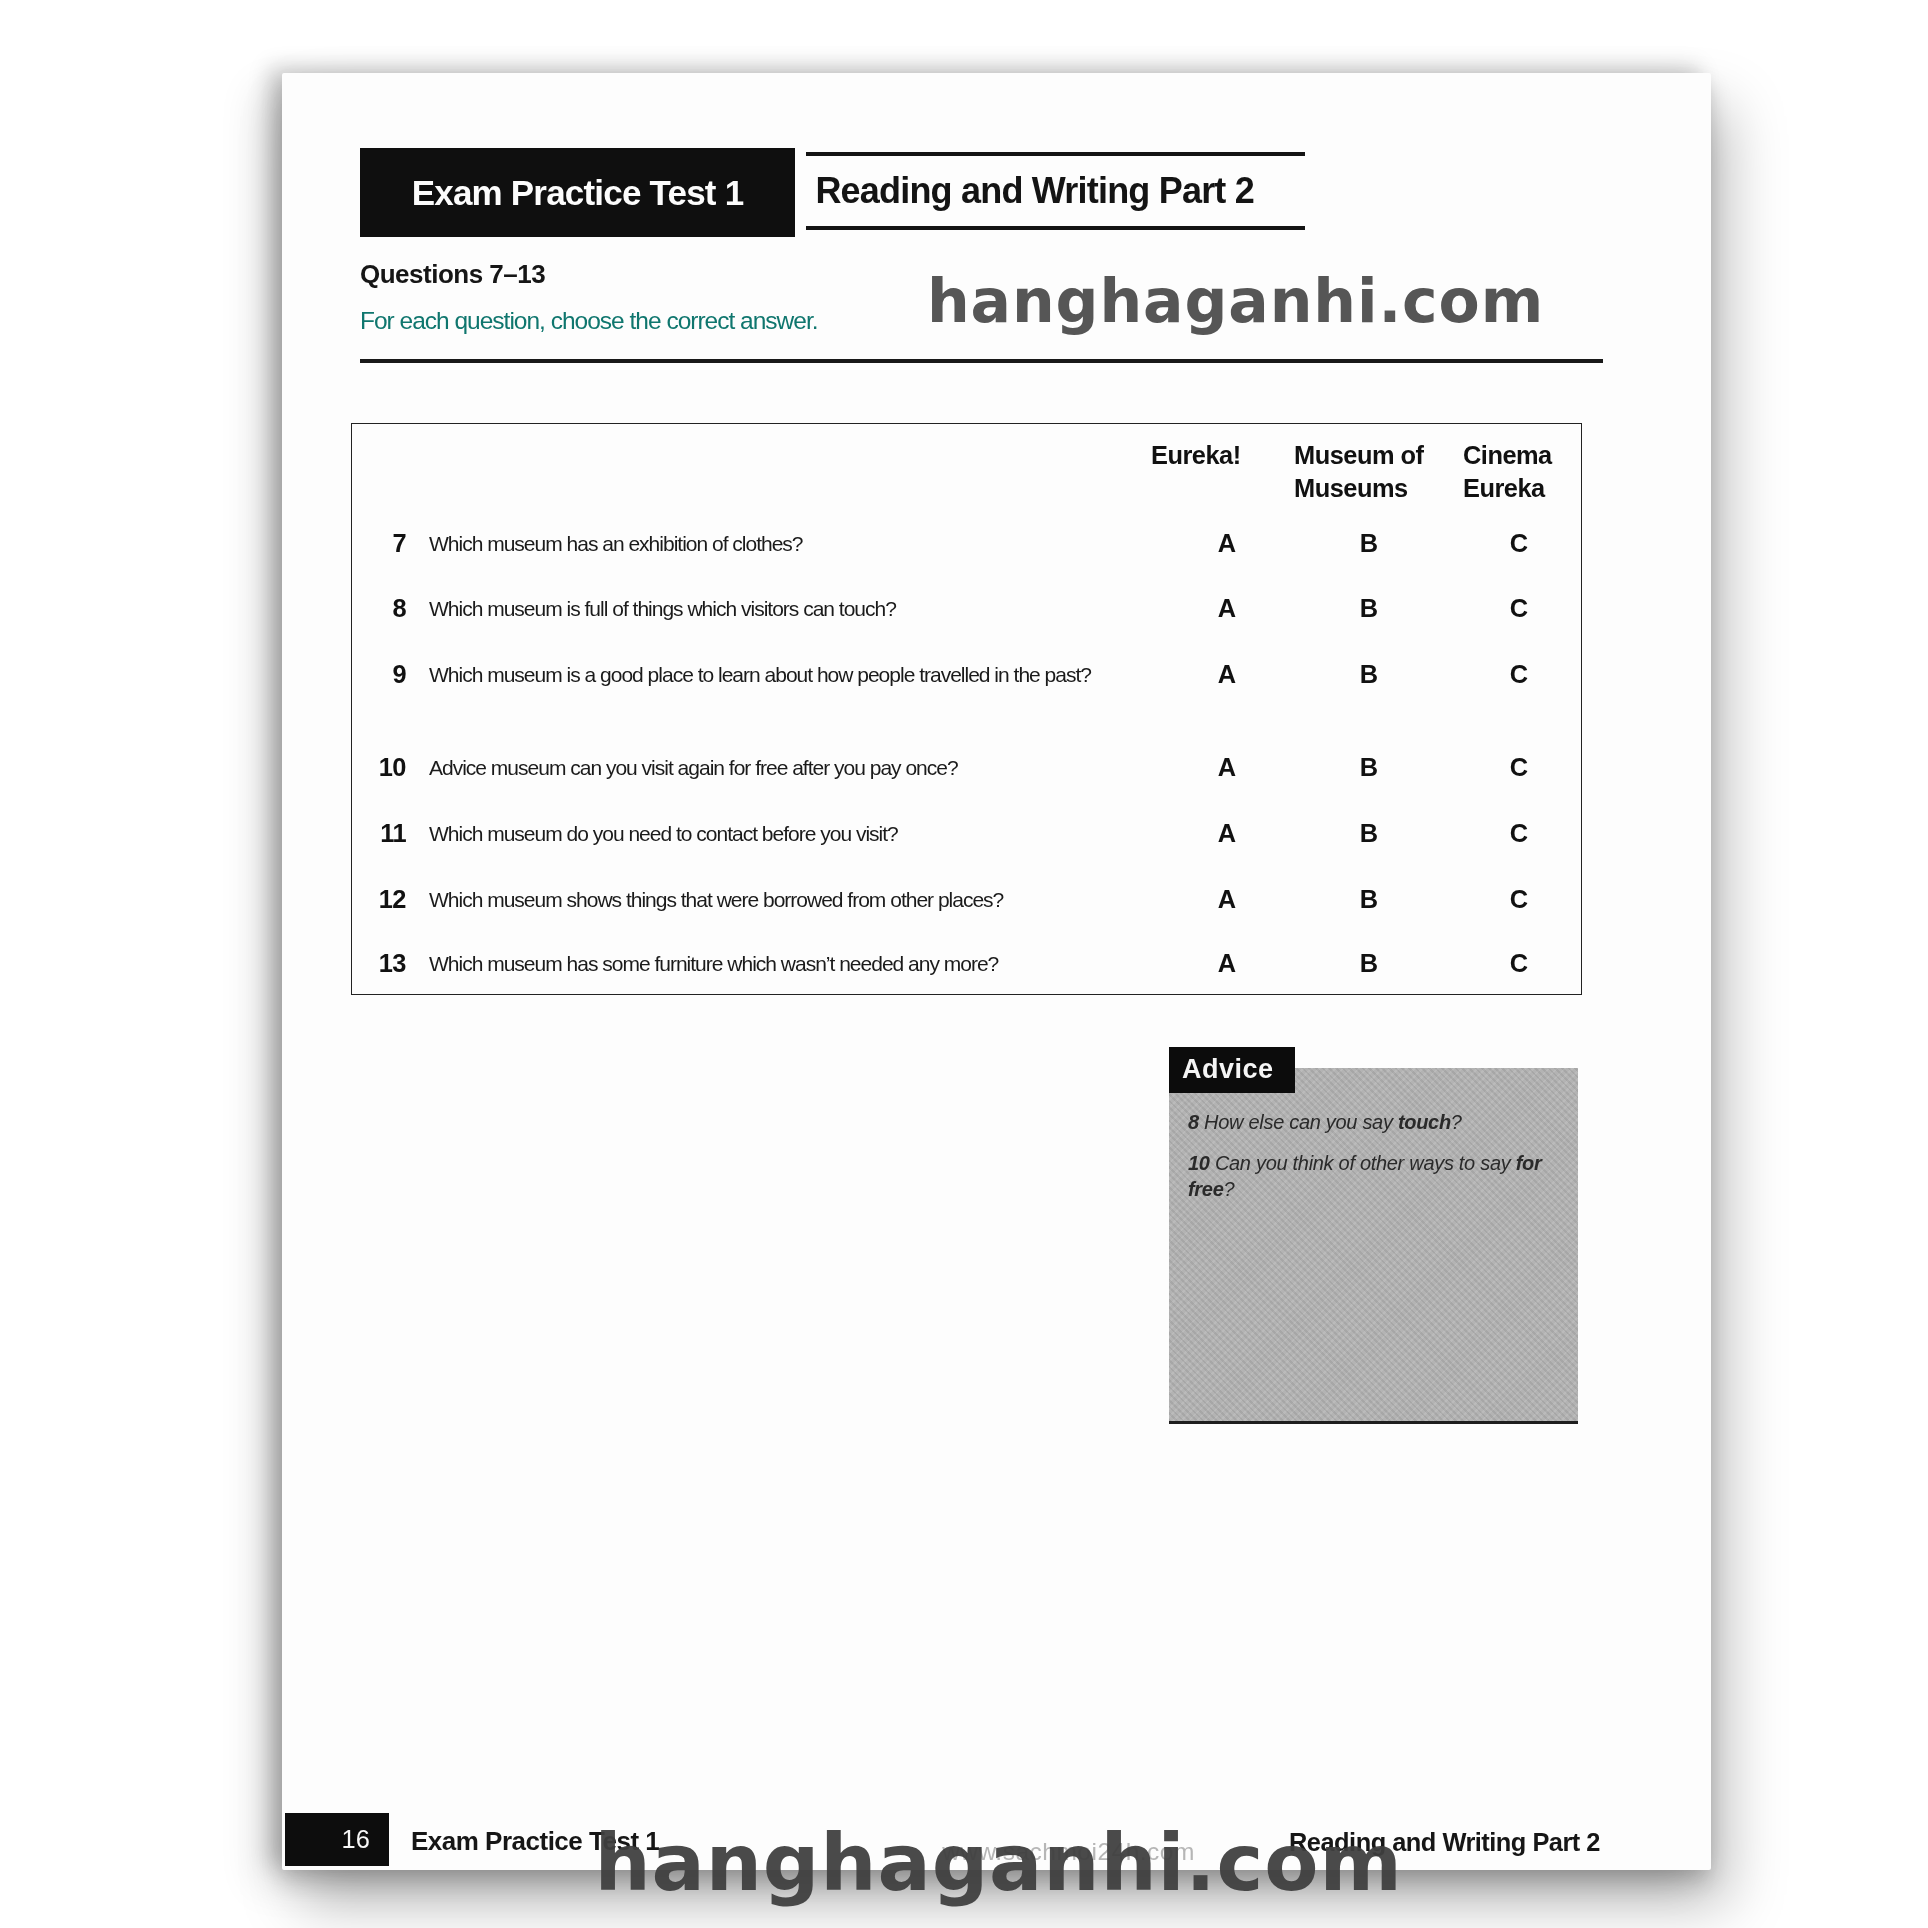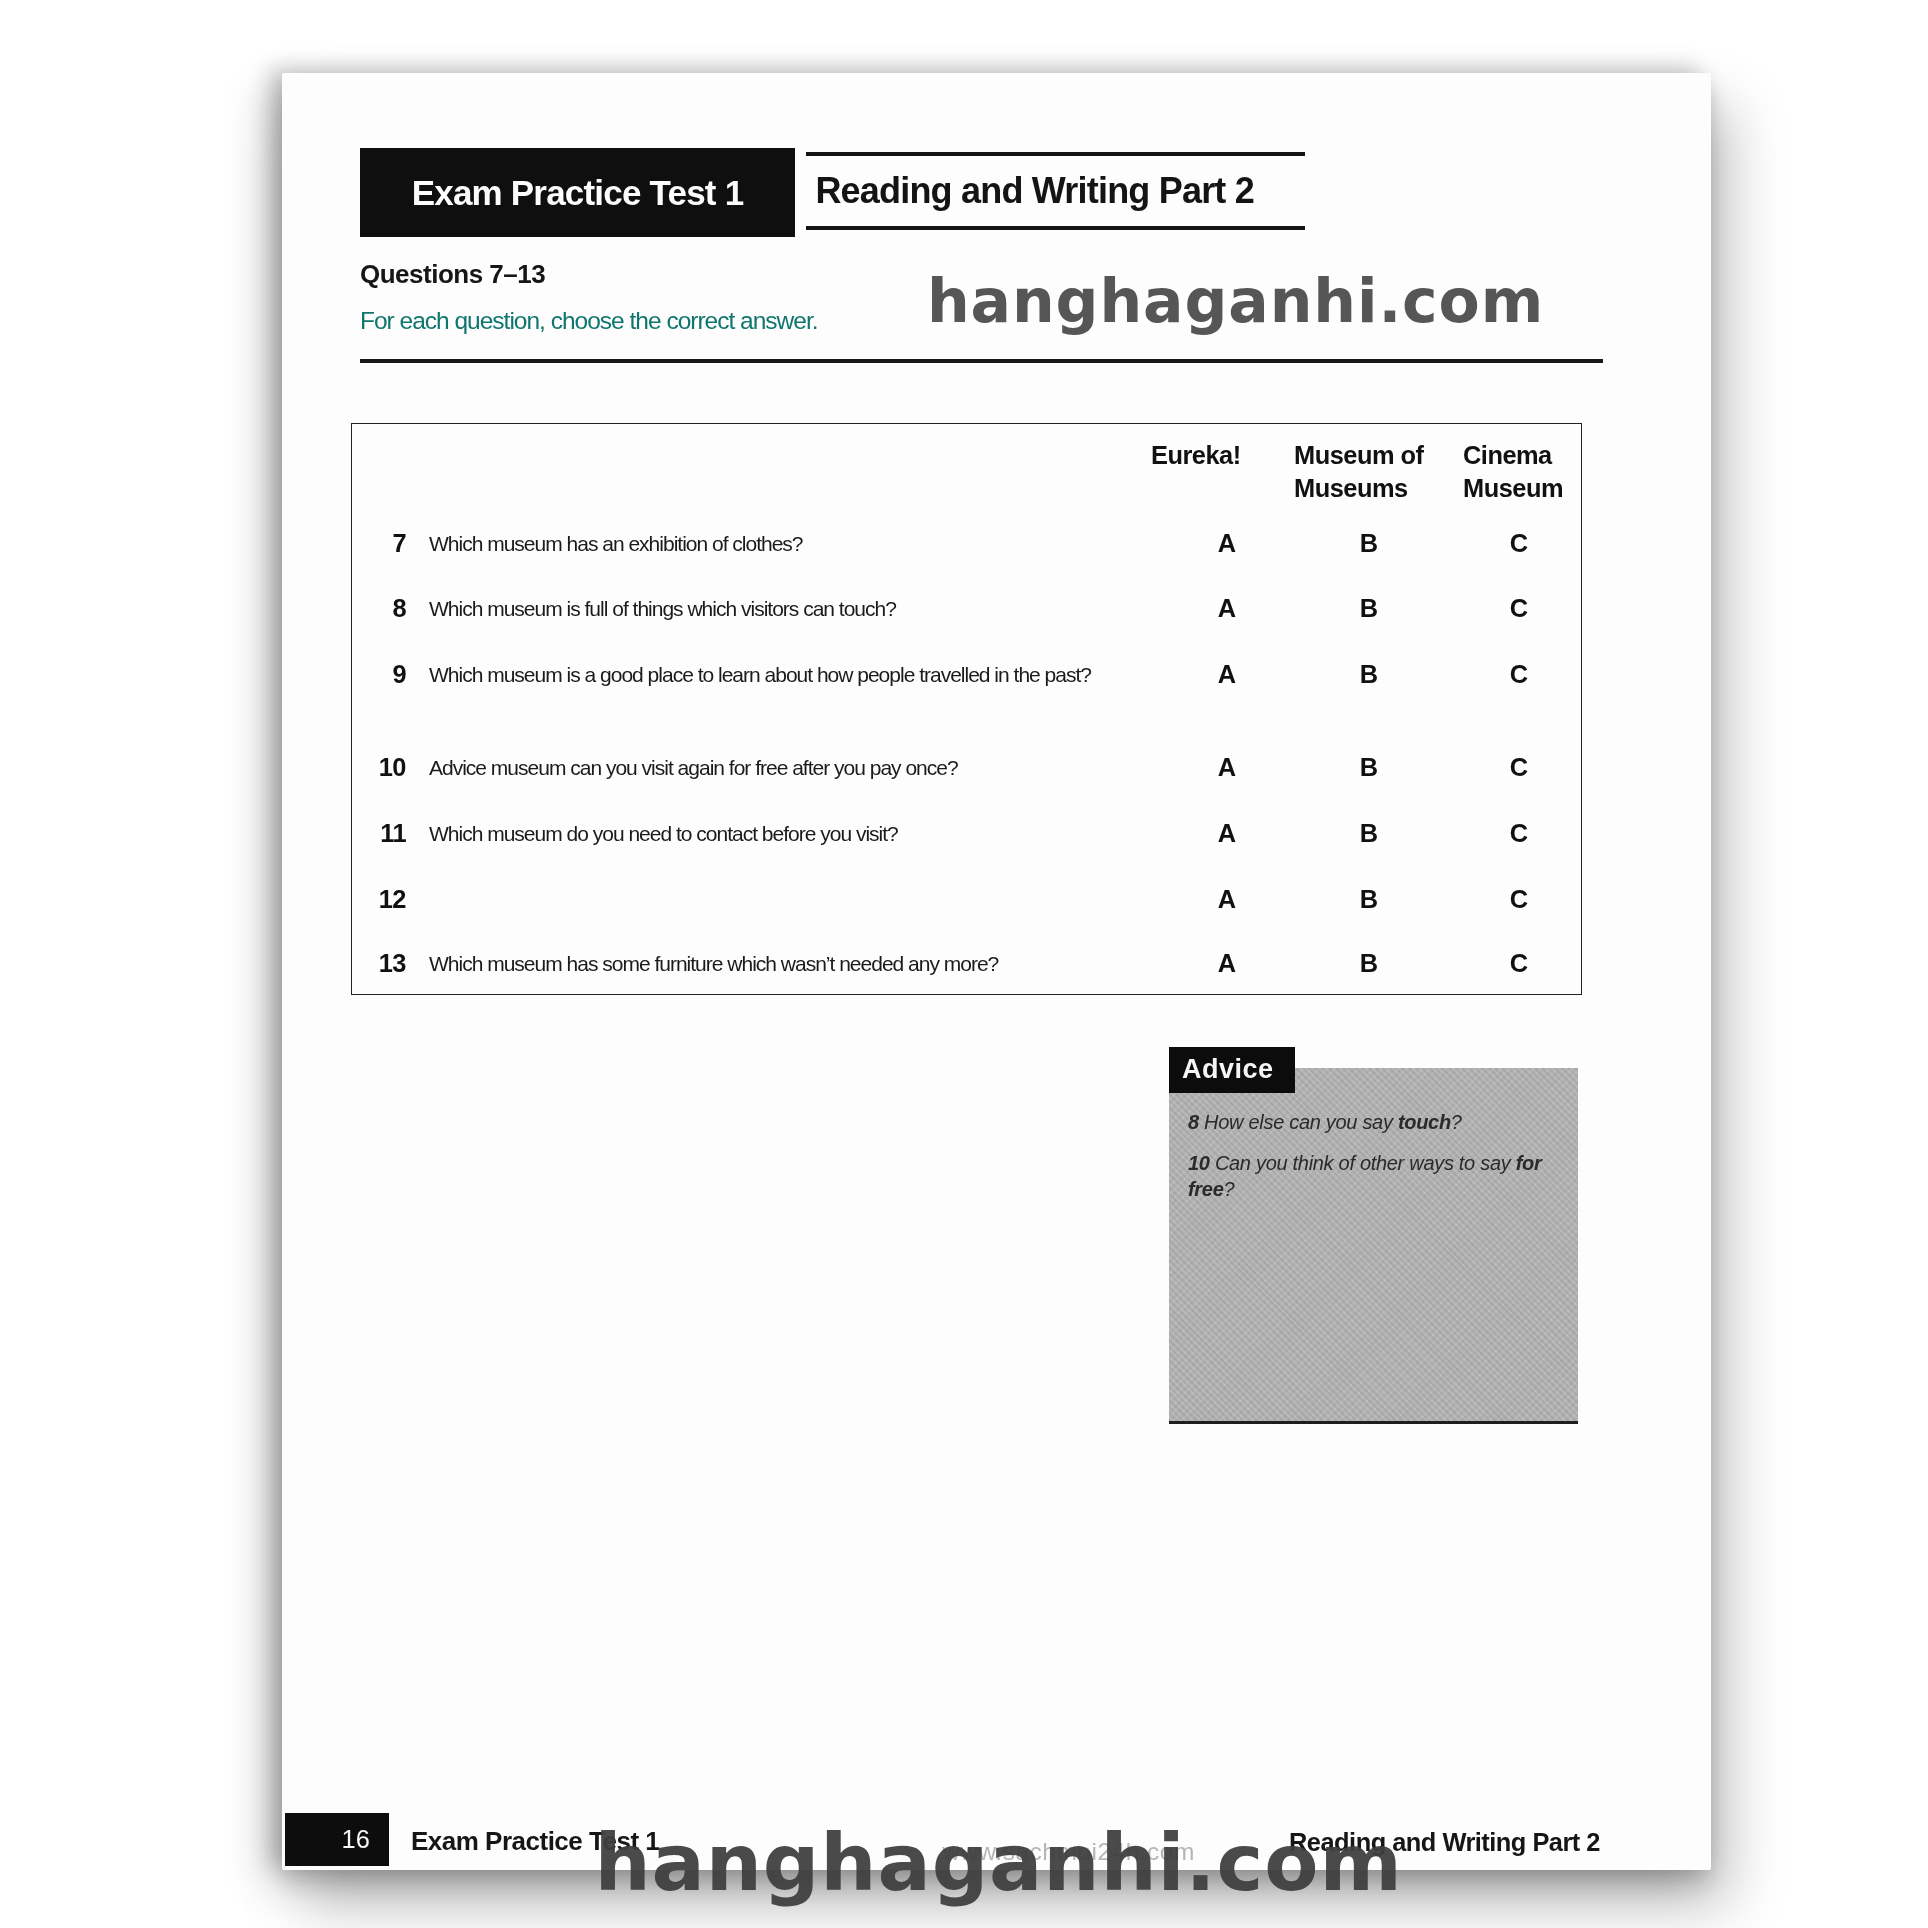--- a/index.html
+++ b/index.html
@@ -129,21 +129,21 @@
     <div class="badge">Exam Practice Test 1</div>
     <div class="part-title">Reading and Writing Part 2</div>
 
     <div class="q-heading">Questions 7–13</div>
     <div class="instruction">For each question, choose the correct answer.</div>
     <div class="rule"></div>
 
     <div class="table" id="answer-table">
       <div class="th th-0">Eureka!</div>
       <div class="th th-1">Museum of Museums</div>
-      <div class="th th-2">Cinema Museum</div>
+      <div class="th th-2">Cinema Eureka</div>
 
     <div class="q-row" style="top: 104px;">
           <span class="q-num">7</span>
           <span class="q-text">Which museum has an exhibition of clothes?</span>
           <span class="opt opt-0">A</span>
           <span class="opt opt-1">B</span>
           <span class="opt opt-2">C</span>
         </div>
         <div class="q-row" style="top: 169px;">
           <span class="q-num">8</span>
@@ -168,20 +168,21 @@
         </div>
         <div class="q-row" style="top: 394px;">
           <span class="q-num">11</span>
           <span class="q-text">Which museum do you need to contact before you visit?</span>
           <span class="opt opt-0">A</span>
           <span class="opt opt-1">B</span>
           <span class="opt opt-2">C</span>
         </div>
         <div class="q-row" style="top: 460px;">
           <span class="q-num">12</span>
+          <span class="q-text">Which museum shows things that were borrowed from other places?</span>
           <span class="opt opt-0">A</span>
           <span class="opt opt-1">B</span>
           <span class="opt opt-2">C</span>
         </div>
         <div class="q-row" style="top: 524px;">
           <span class="q-num">13</span>
           <span class="q-text">Which museum has some furniture which wasn’t needed any more?</span>
           <span class="opt opt-0">A</span>
           <span class="opt opt-1">B</span>
           <span class="opt opt-2">C</span>

